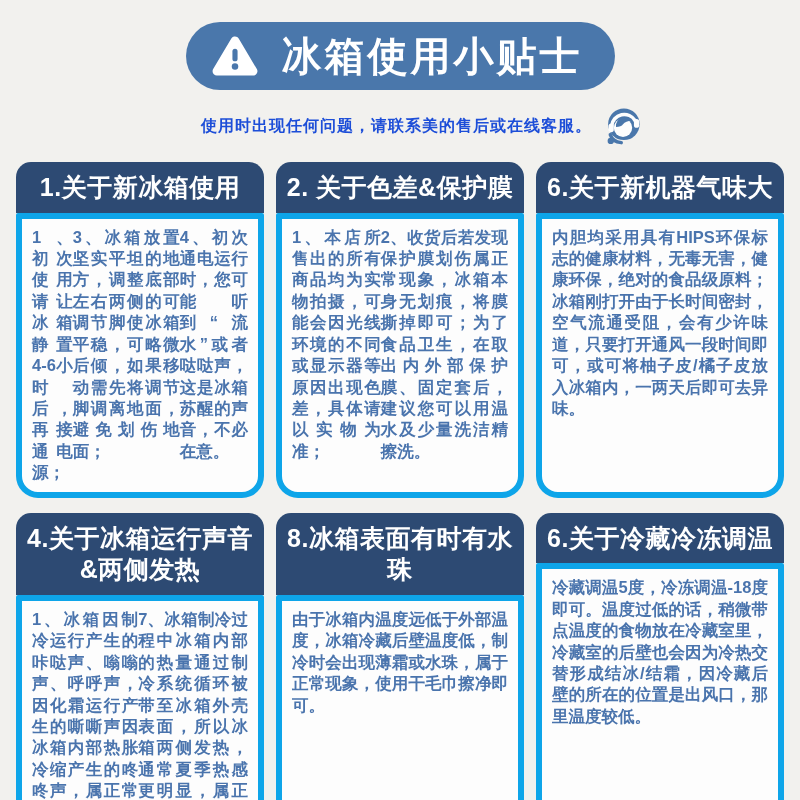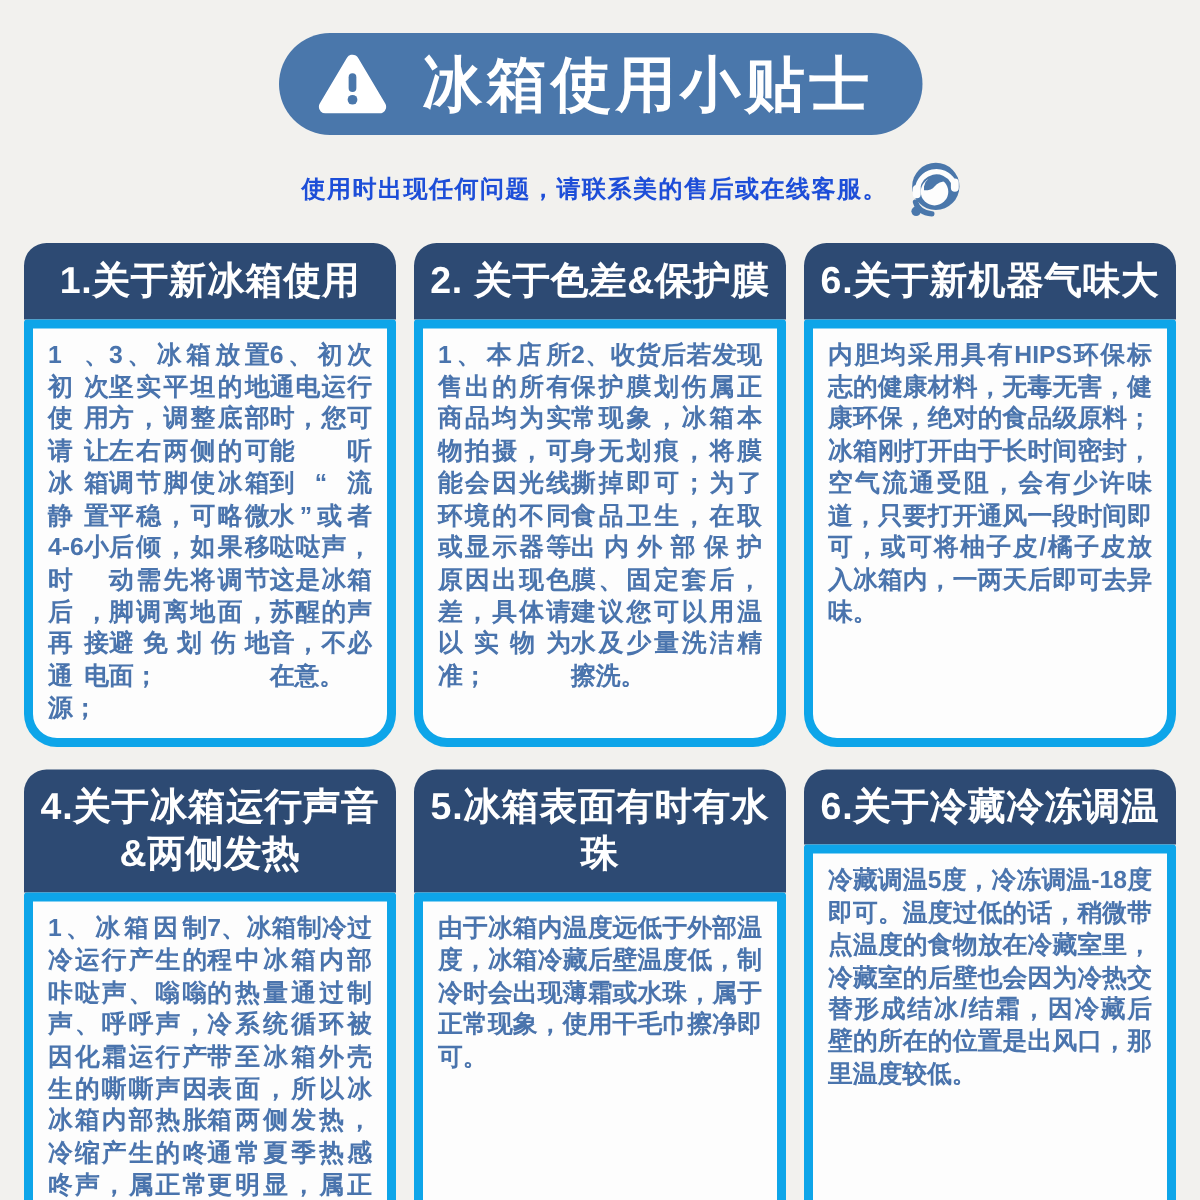--- a/index.html
+++ b/index.html
@@ -104,21 +104,21 @@
     </span>
   </div>
 
   <div class="tips-grid">
 
     <section class="card">
       <h2 class="card-title">1.关于新冰箱使用</h2>
       <div class="card-body">
         <p>1、初次使用请让冰箱静置4-6小时后，再接通电源；</p>
         <p>3、冰箱放置坚实平坦的地方，调整底部左右两侧的可调节脚使冰箱平稳，可略微后倾，如果移动需先将调节脚调离地面，避免划伤地面；</p>
-        <p>6、初次通电运行时，您可能听到“流水”或者哒哒声，这是冰箱苏醒的声音，不必在意。</p>
+        <p>4、初次通电运行时，您可能听到“流水”或者哒哒声，这是冰箱苏醒的声音，不必在意。</p>
       </div>
     </section>
 
     <section class="card">
       <h2 class="card-title">2. 关于色差&amp;保护膜</h2>
       <div class="card-body">
         <p>1、本店所售出的所有商品均为实物拍摄，可能会因光线环境的不同或显示器等原因出现色差，具体请以实物为准；</p>
         <p>2、收货后若发现保护膜划伤属正常现象，冰箱本身无划痕，将膜撕掉即可；为了食品卫生，在取出内外部保护膜、固定套后，建议您可以用温水及少量洗洁精擦洗。</p>
       </div>
     </section>
@@ -132,21 +132,21 @@
 
     <section class="card">
       <h2 class="card-title">4.关于冰箱运行声音&amp;两侧发热</h2>
       <div class="card-body">
         <p>1、冰箱因制冷运行产生的咔哒声、嗡嗡声、呼呼声，因化霜运行产生的嘶嘶声因冰箱内部热胀冷缩产生的咚咚声，属正常现象；</p>
         <p>7、冰箱制冷过程中冰箱内部的热量通过制冷系统循环被带至冰箱外壳表面，所以冰箱两侧发热，通常夏季热感更明显，属正常现象。</p>
       </div>
     </section>
 
     <section class="card">
-      <h2 class="card-title">5.冰箱表面有时有水珠</h2>
+      <h2 class="card-title">8.冰箱表面有时有水珠</h2>
       <div class="card-body">
         <p>由于冰箱内温度远低于外部温度，冰箱冷藏后壁温度低，制冷时会出现薄霜或水珠，属于正常现象，使用干毛巾擦净即可。</p>
       </div>
     </section>
 
     <section class="card">
       <h2 class="card-title">6.关于冷藏冷冻调温</h2>
       <div class="card-body">
         <p>冷藏调温5度，冷冻调温-18度即可。温度过低的话，稍微带点温度的食物放在冷藏室里，冷藏室的后壁也会因为冷热交替形成结冰/结霜，因冷藏后壁的所在的位置是出风口，那里温度较低。</p>
       </div>

